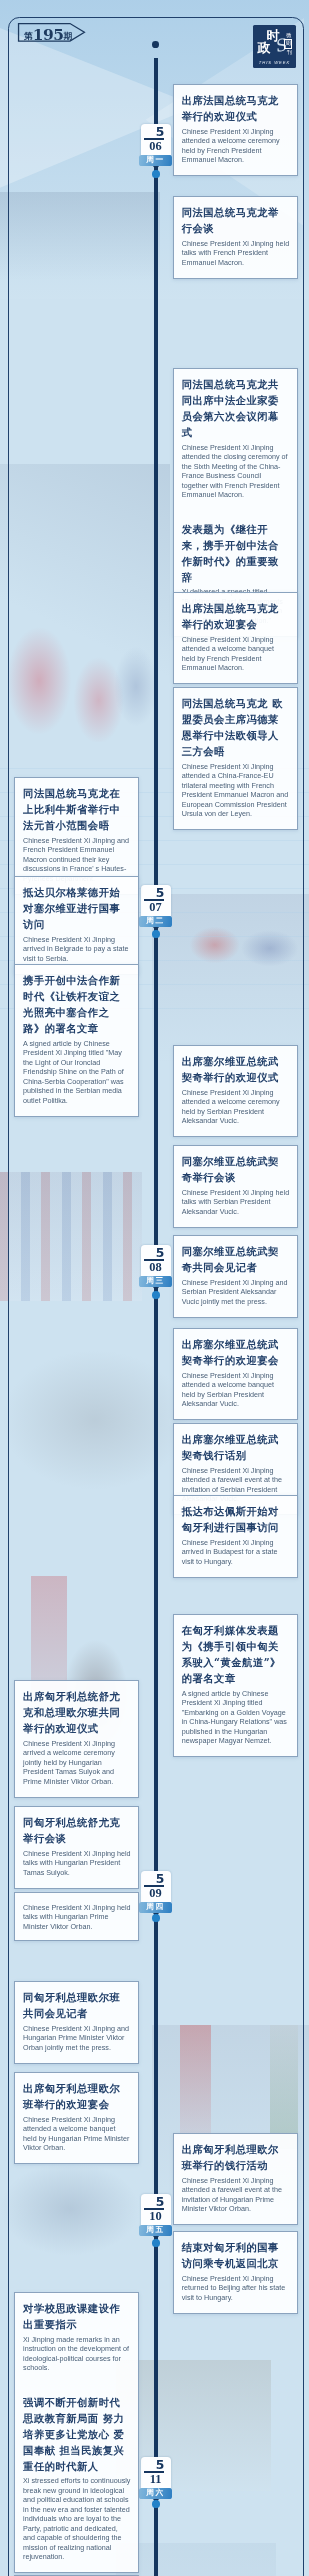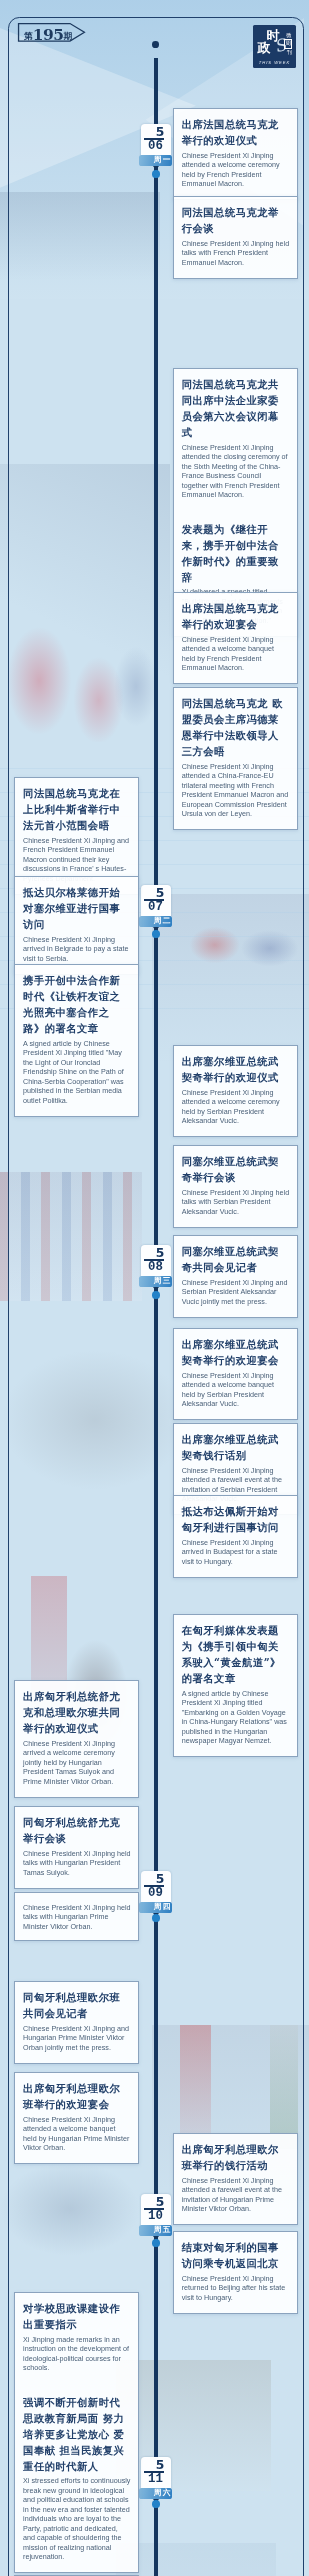--- a/index.html
+++ b/index.html
@@ -82,23 +82,23 @@
   .tl-line{position:absolute;left:154px;top:58px;width:3.6px;height:2677px;background:#15365f;}
   .tl-startdot{position:absolute;left:152px;top:41px;width:6.7px;height:6.7px;border-radius:50%;background:#15365f;}
   .daydot{position:absolute;left:152px;width:7.7px;height:7.7px;border-radius:50%;background:#2382c8;}
   .dmark{position:absolute;left:139px;width:33px;}
   .dmark .box{margin:0 1.5px;background:#fdfeff;border-radius:3.6px 3.6px 0 0;padding:1.5px 0 1px;
     box-shadow:0 0.5px 2.1px rgba(60,95,135,.35);}
   .dmark .m{display:block;text-align:right;padding-right:6.2px;font-size:12.4px;line-height:12.4px;
     font-weight:700;color:#16365f;font-family:"DejaVu Sans",sans-serif;}
   .dmark .rule{height:1.3px;background:#16365f;width:20.6px;margin:0.5px 0 0.5px 3.1px;}
   .dmark .d{display:block;text-align:center;font-size:12.4px;line-height:13.4px;font-weight:700;
-    color:#16365f;font-family:Liberation Mono, monospace;}
+    color:#16365f;font-family:Liberation Serif, serif;}
   .dmark .wd{background:linear-gradient(100deg,#83b8dd,#2d7ec2);border-radius:2.6px;color:#fff;
-    text-align:right;font-size:7.7px;font-weight:700;letter-spacing:1.5px;padding:0.5px 0 1px;}
+    text-align:center;font-size:7.7px;font-weight:700;letter-spacing:1.5px;padding:0.5px 0 1px;}
   .dmark .ptr{width:0;height:0;margin:0 auto;border-left:3.6px solid transparent;
     border-right:3.6px solid transparent;border-top:4.6px solid #14365e;}
   
   .card{position:absolute;box-sizing:border-box;background:rgba(253,254,255,.94);
     border:0.8px solid #8aa3be;box-shadow:0 1px 3.1px rgba(110,145,180,.25);
     padding:7.2px 7.7px 8.8px;}
   .card.right{left:173px;width:125px;}
   .card.left{left:14.4px;width:125px;}
   .zh{font-family:"DejaVu Serif","Liberation Serif",serif;font-weight:600;color:#22406a;
     font-size:10.3px;line-height:16px;letter-spacing:0.5px;}
@@ -206,21 +206,21 @@
     <div class="box">
         <span class="m">5</span>
         <div class="rule"></div>
         <span class="d">11</span>
       </div>
     <div class="wd">周六</div>
     <div class="ptr"></div>
   </div>
   <div class="daydot" style="top:2500px"></div>
 
-  <div class="card right" style="top:108px">
+  <div class="card right" style="top:84px">
     <div class="zh">出席法国总统马克龙举行的欢迎仪式</div>
     <div class="en">Chinese President Xi Jinping attended a welcome ceremony held by French President Emmanuel Macron.</div>
   </div>
   <div class="card right" style="top:196px">
     <div class="zh">同法国总统马克龙举行会谈</div>
     <div class="en">Chinese President Xi Jinping held talks with French President Emmanuel Macron.</div>
   </div>
   <div class="card right" style="top:368px">
     <div class="zh">同法国总统马克龙共同出席中法企业家委员会第六次会议闭幕式</div>
     <div class="en">Chinese President Xi Jinping attended the closing ceremony of the Sixth Meeting of the China-France Business Council together with French President Emmanuel Macron.</div>

